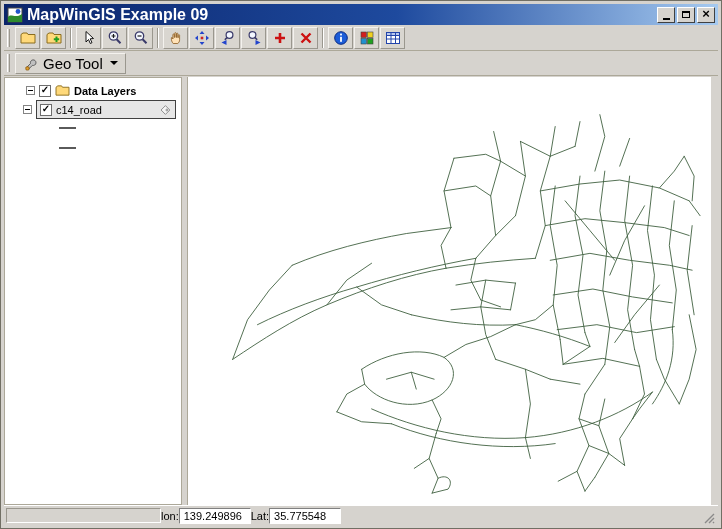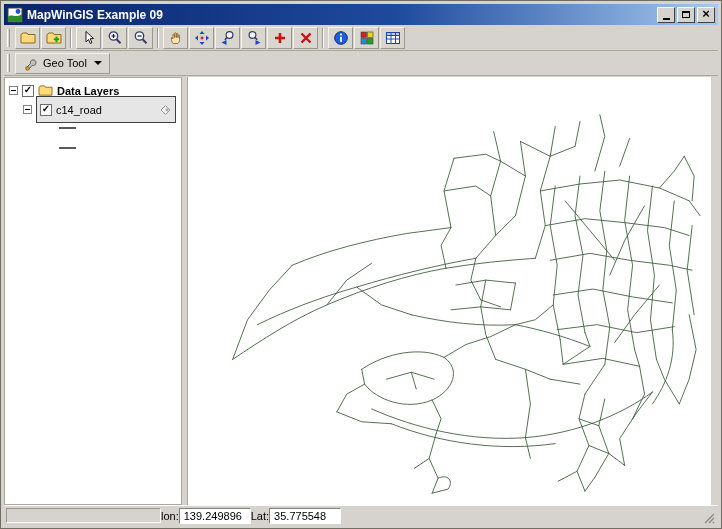--- a/index.html
+++ b/index.html
@@ -8,21 +8,21 @@
     position: relative; width: 722px; height: 529px;
     background: #d6d3ce; border: 1px solid #716f64;
     overflow: hidden;
   }
   
   .titlebar {
     position: absolute; top: 3px; left: 3px; right: 3px; height: 21px;
     background: linear-gradient(90deg, #0a246a 0%, #1e4a9e 55%, #a6caf0 100%);
     display: flex; align-items: center; padding: 0 3px; gap: 4px;
   }
-  .title-text { color: #fff; font-weight: bold; font-size: 12px; flex: 1;
+  .title-text { color: #fff; font-weight: bold; font-size: 16px; flex: 1;
     white-space: nowrap; overflow: hidden; }
   .win-controls { display: flex; gap: 2px; }
   .winbtn {
     width: 18px; height: 16px; background: #d6d3ce;
     border: 1px solid; border-color: #ffffff #404040 #404040 #ffffff;
     display: flex; align-items: center; justify-content: center; padding: 0;
     font-family: "Liberation Sans", sans-serif; cursor: default;
   }
   .glyph-min { width: 7px; height: 2px; background: #000; align-self: flex-end; margin-bottom: 2px; }
   .glyph-max { width: 8px; height: 7px; border: 1px solid #000; border-top-width: 2px; }
@@ -39,48 +39,48 @@
   .tbtn {
     width: 25px; height: 22px; display: flex; align-items: center; justify-content: center;
     background: #d9d6d0; border: 1px solid; border-color: #f4f2ee #9a978e #9a978e #f4f2ee;
     padding: 0; cursor: default;
   }
   .tbtn svg { width: 16px; height: 16px; display: block; }
   .sep { width: 2px; height: 20px; border-left: 1px solid #9a978e; border-right: 1px solid #ffffff; margin: 0 3px; }
   .geo-btn {
     height: 21px; display: flex; align-items: center; gap: 5px; padding: 0 7px;
     background: #d9d6d0; border: 1px solid; border-color: #f4f2ee #9a978e #9a978e #f4f2ee;
-    font-size: 11px; font-family: "Liberation Sans", sans-serif; cursor: default;
+    font-size: 15px; font-family: "Liberation Sans", sans-serif; cursor: default;
   }
   .geo-btn svg { width: 15px; height: 15px; }
   .caret { width: 0; height: 0; border-left: 4px solid transparent; border-right: 4px solid transparent; border-top: 4px solid #000; margin-left: 2px; }
   
   .content { position: absolute; top: 76px; left: 3px; right: 3px; bottom: 23px; display: flex; }
   .tree-panel {
     width: 178px; background: #ffffff; border: 1px solid #aca899;
     padding: 4px 2px; font-size: 11px; overflow: hidden; flex: none;
   }
   .splitter { width: 5px; background: #d6d3ce; cursor: ew-resize; flex: none; }
   .map-area { flex: 1; background: #ffffff; border-left: 1px solid #aca899; position: relative; }
   .map-area svg { width: 100%; height: 100%; display: block; }
   .right-gap { width: 7px; background: #d6d3ce; flex: none; }
   
   .t-row { display: flex; align-items: center; height: 17px; gap: 4px; }
-  .t-root { margin-left: 2px; }
+  .t-root { margin-left: 19px; }
   .t-child { margin-left: 16px; margin-top: 2px; }
   .t-legend { margin-left: 52px; height: 13px; margin-top: 3px; margin-bottom: 7px; }
   .exp { width: 9px; height: 9px; background: #fff; border: 1px solid #848484; position: relative; flex: none; }
   .exp::after { content: ""; position: absolute; left: 1px; right: 1px; top: 50%; height: 1px; margin-top: -1px; background: #000; }
   .cb { width: 12px; height: 12px; background: #fff; border: 1px solid #6d6d6d; display: flex; align-items: center; justify-content: center; flex: none; }
   .cb::after { content: "\2713"; font-size: 10px; font-weight: bold; line-height: 1; margin-top: -1px; }
   .t-label { white-space: nowrap; }
   .t-root .t-label { font-weight: bold; }
   .sel-box {
     display: flex; align-items: center; gap: 4px; flex: 1;
-    border: 1px solid #404040; background: #e6e6e6; height: 27px; padding: 0 3px; margin-right: 3px;
+    border: 1px solid #404040; background: #e6e6e6; height: 19px; padding: 0 3px; margin-right: 3px;
   }
   .sel-box .tag { margin-left: auto; }
   .tag { width: 14px; height: 14px; flex: none; }
   .tag svg { width: 14px; height: 14px; display: block; }
   .legend-line { width: 17px; border-top: 2px solid #5a5a5a; }
   .tree-folder { width: 15px; height: 13px; flex: none; }
   
   .statusbar {
     position: absolute; left: 3px; right: 3px; bottom: 3px; height: 20px;
     background: #d6d3ce; border-top: 1px solid #fff;

